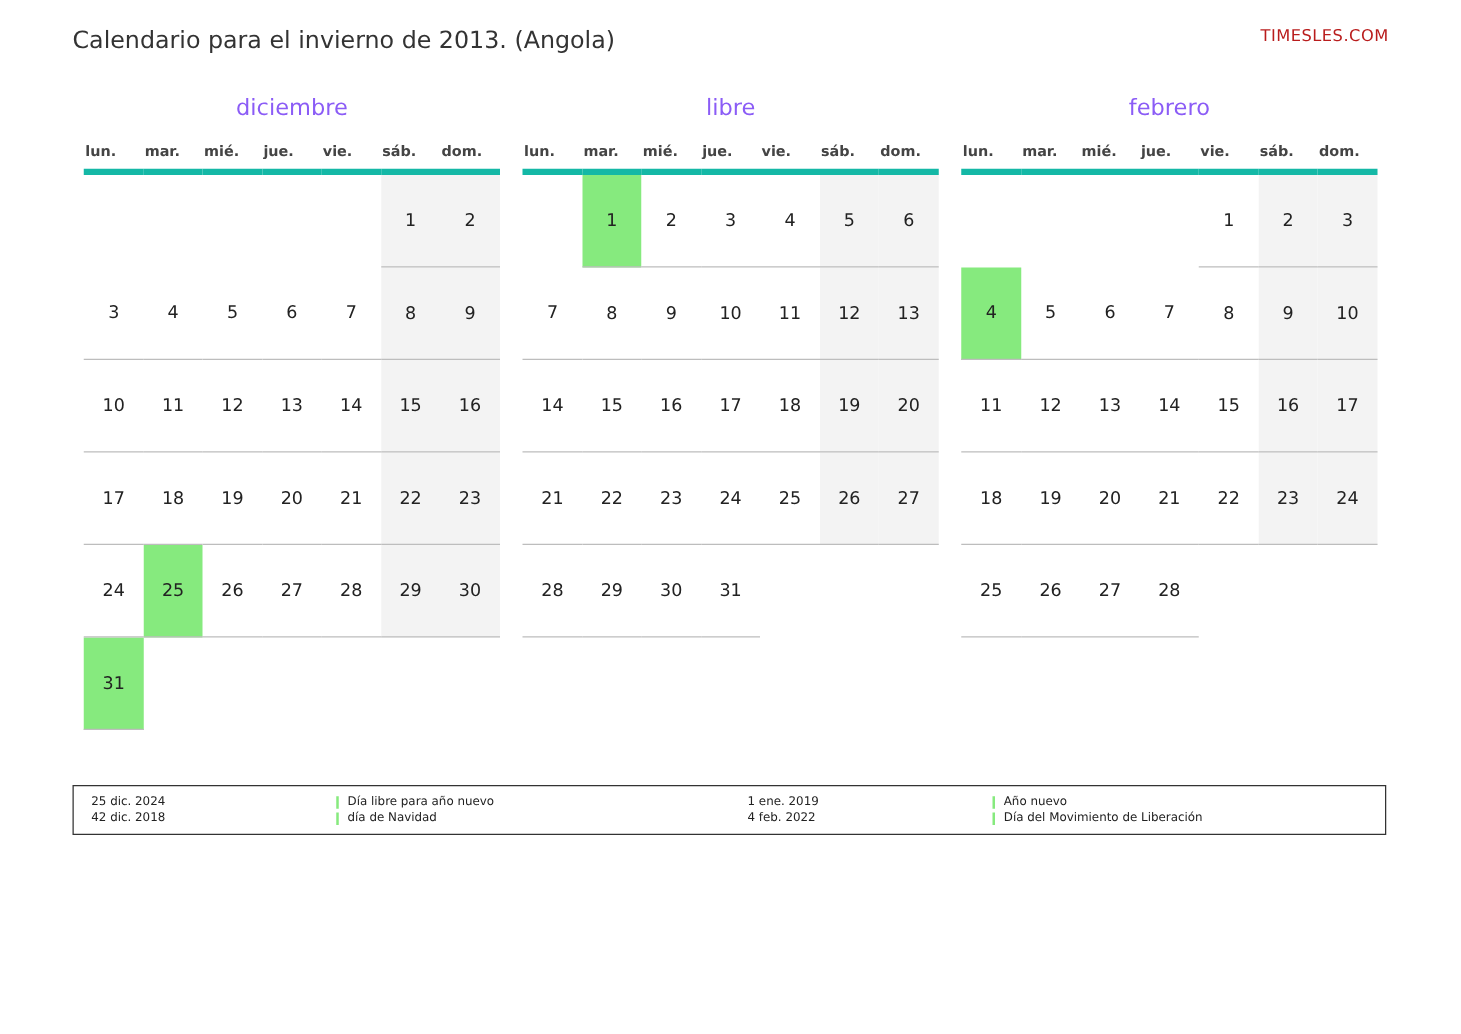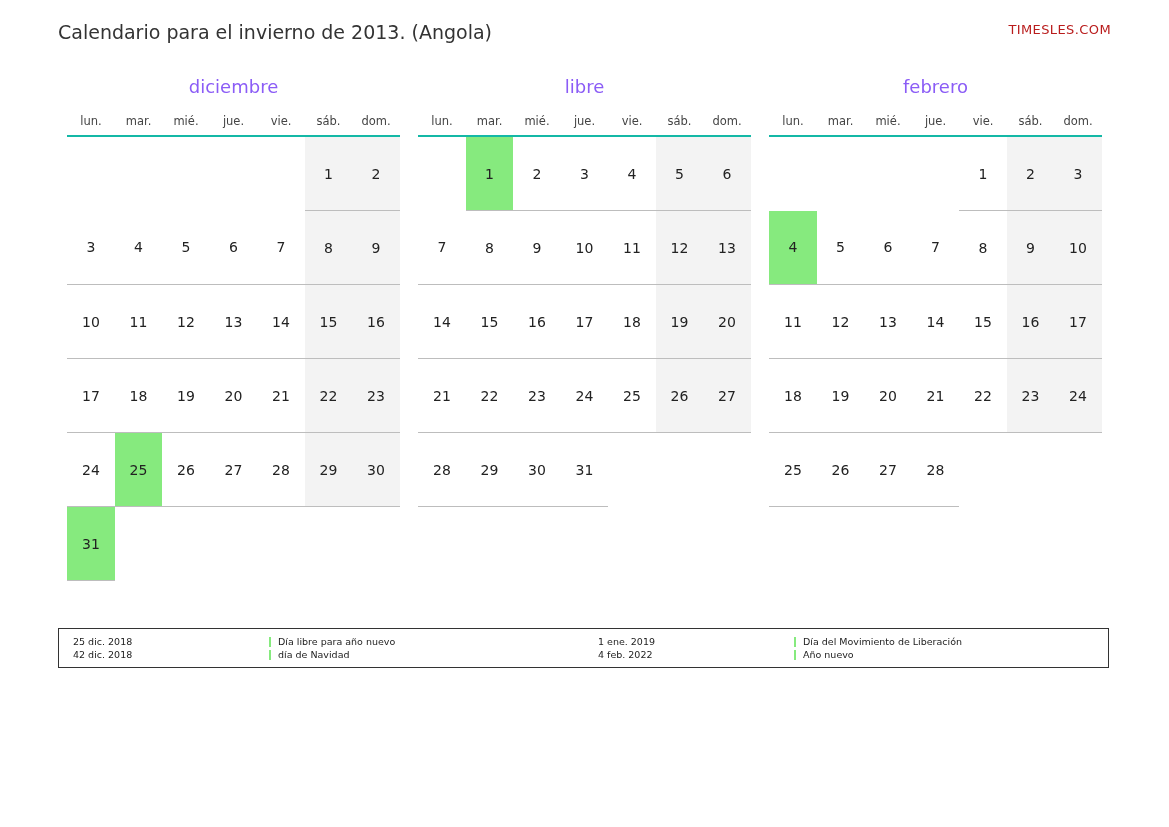--- a/index.html
+++ b/index.html
@@ -54,27 +54,27 @@
     color: #8b5cf6;
     font-size: 18px;
     margin-bottom: 10px;
   }
   table.cal {
     border-collapse: collapse;
     margin: 0 auto;
   }
   table.cal th {
     font-size: 11.5px;
-    font-weight: 400;
+    font-weight: 700;
     color: #444444;
     width: 45.5px;
     height: 26px;
-    text-align: center;
+    text-align: left;
     vertical-align: middle;
-    border-bottom: 2px solid #14b8a6;
+    border-bottom: 5px solid #14b8a6;
   }
   table.cal td {
     width: 45.5px;
     height: 73px;
     text-align: center;
     vertical-align: middle;
     font-size: 14px;
     color: #222222;
     border-bottom: 1px solid #bdbdbd;
     padding: 0;
@@ -343,21 +343,21 @@
           </tr>
         </tbody>
       </table>
     </div>
   </div>
 
 <div class="legend">
   <div class="legend-inner" id="legend-container">
       <div class="legend-col">
         <div class="legend-dates">
-          <div class="legend-row">25 dic. 2018</div>
+          <div class="legend-row">25 dic. 2024</div>
           <div class="legend-row">42 dic. 2018</div>
         </div>
         <div class="legend-names">
           <div class="legend-row">
             <span class="legend-bar"></span>
             <span>Día libre para año nuevo</span>
           </div>
           <div class="legend-row">
             <span class="legend-bar"></span>
             <span>día de Navidad</span>
@@ -365,22 +365,22 @@
         </div>
       </div>
       <div class="legend-col">
         <div class="legend-dates">
           <div class="legend-row">1 ene. 2019</div>
           <div class="legend-row">4 feb. 2022</div>
         </div>
         <div class="legend-names">
           <div class="legend-row">
             <span class="legend-bar"></span>
-            <span>Día del Movimiento de Liberación</span>
+            <span>Año nuevo</span>
           </div>
           <div class="legend-row">
             <span class="legend-bar"></span>
-            <span>Año nuevo</span>
+            <span>Día del Movimiento de Liberación</span>
           </div>
         </div>
       </div>
     </div>
 </div>
 
 </body></html>

